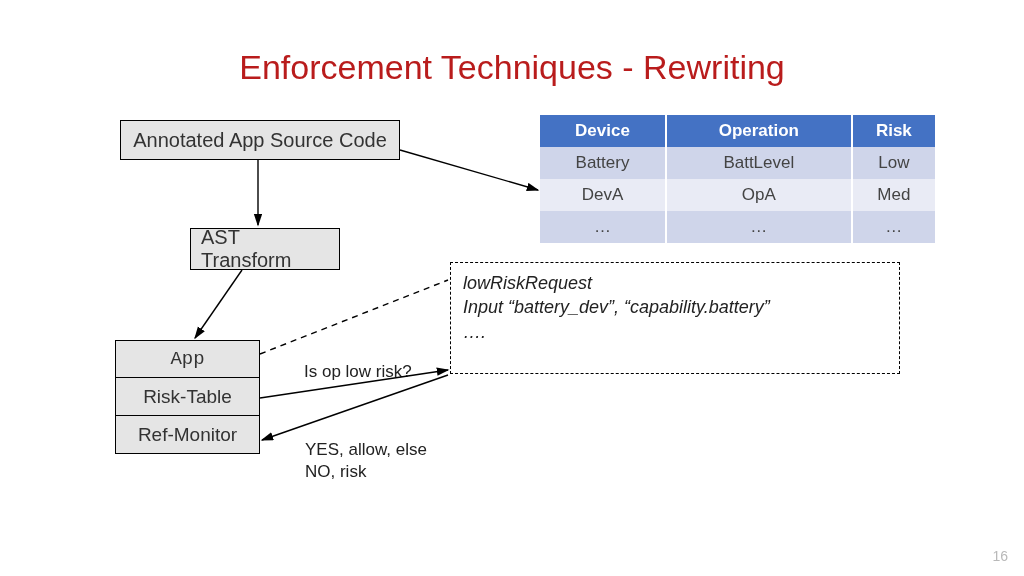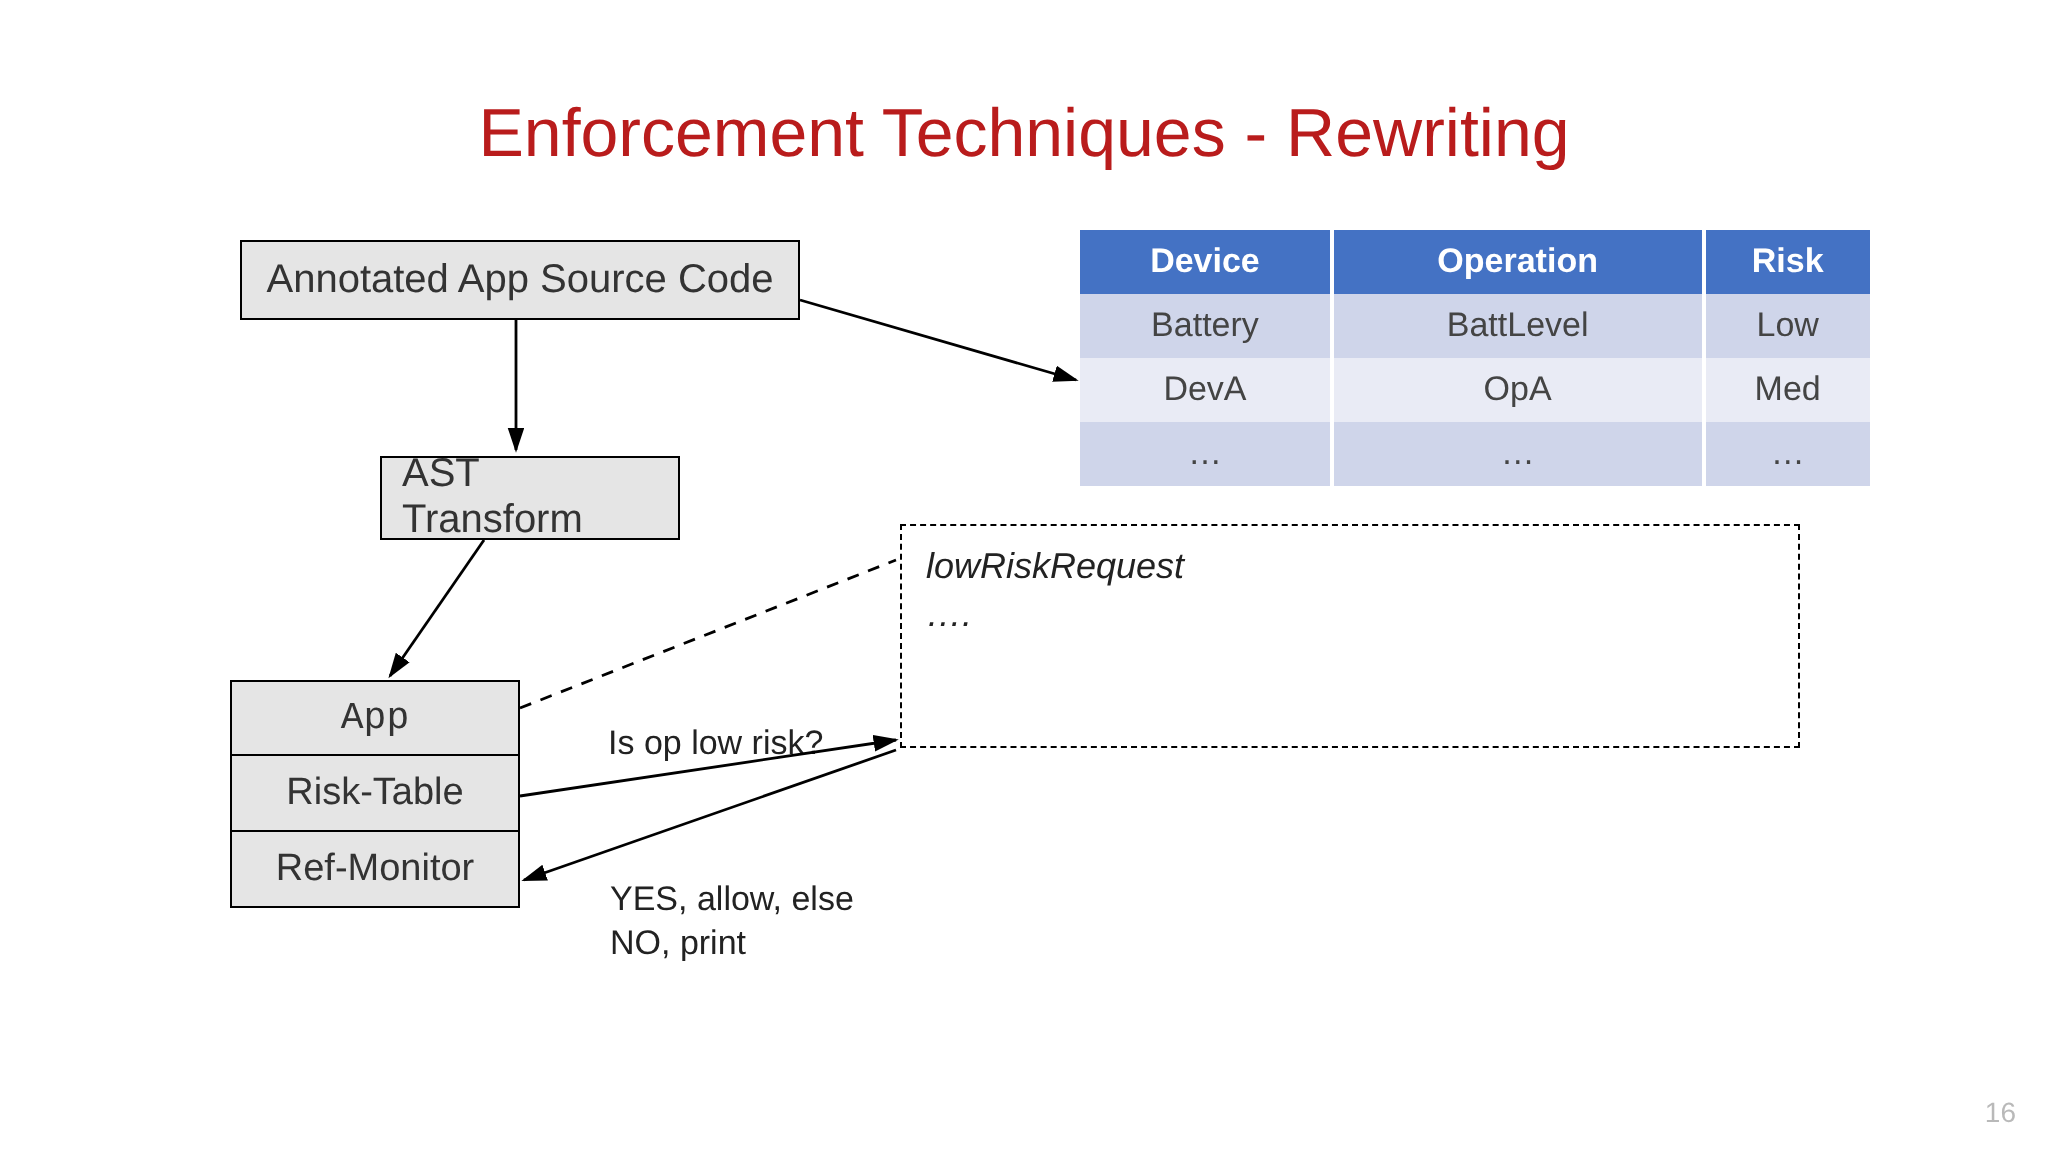--- a/index.html
+++ b/index.html
@@ -139,26 +139,27 @@
     <tr class="r2">
       <td>…</td>
       <td>…</td>
       <td>…</td>
     </tr>
   </tbody>
 </table>
 
 <div class="codebox">
   <div>lowRiskRequest</div>
+  <div>Input “battery_dev”, “capability.battery”</div>
   <div>….</div>
 </div>
 
 <div id="lbl-q" class="label">Is op low risk?</div>
 <div id="lbl-yes" class="label">YES, allow, else</div>
-<div id="lbl-no" class="label">NO, print</div>
+<div id="lbl-no" class="label">NO, risk</div>
 
 <div class="pagenum">16</div>
 
 <svg class="arrows">
   <defs>
     <marker id="ah" markerWidth="10" markerHeight="10" refX="8" refY="3" orient="auto">
       <path d="M0,0 L9,3 L0,6 Z" fill="#000"></path>
     </marker>
   </defs>
 

